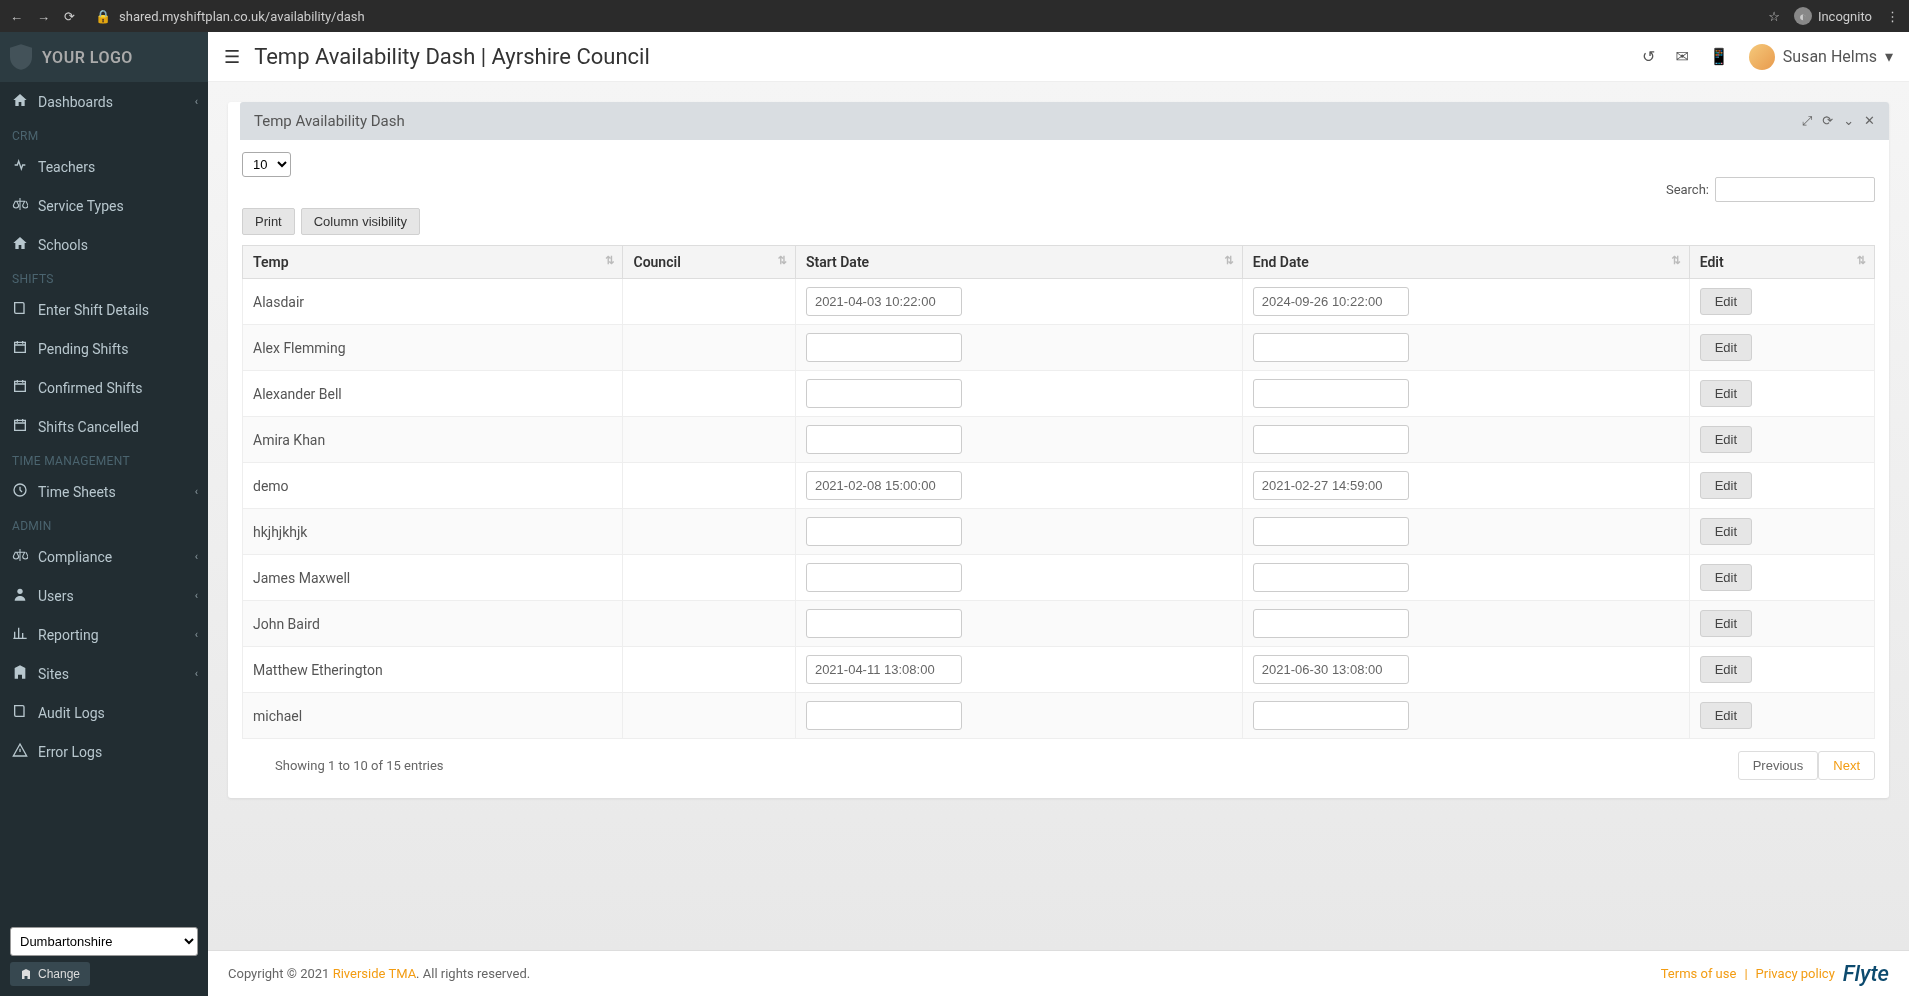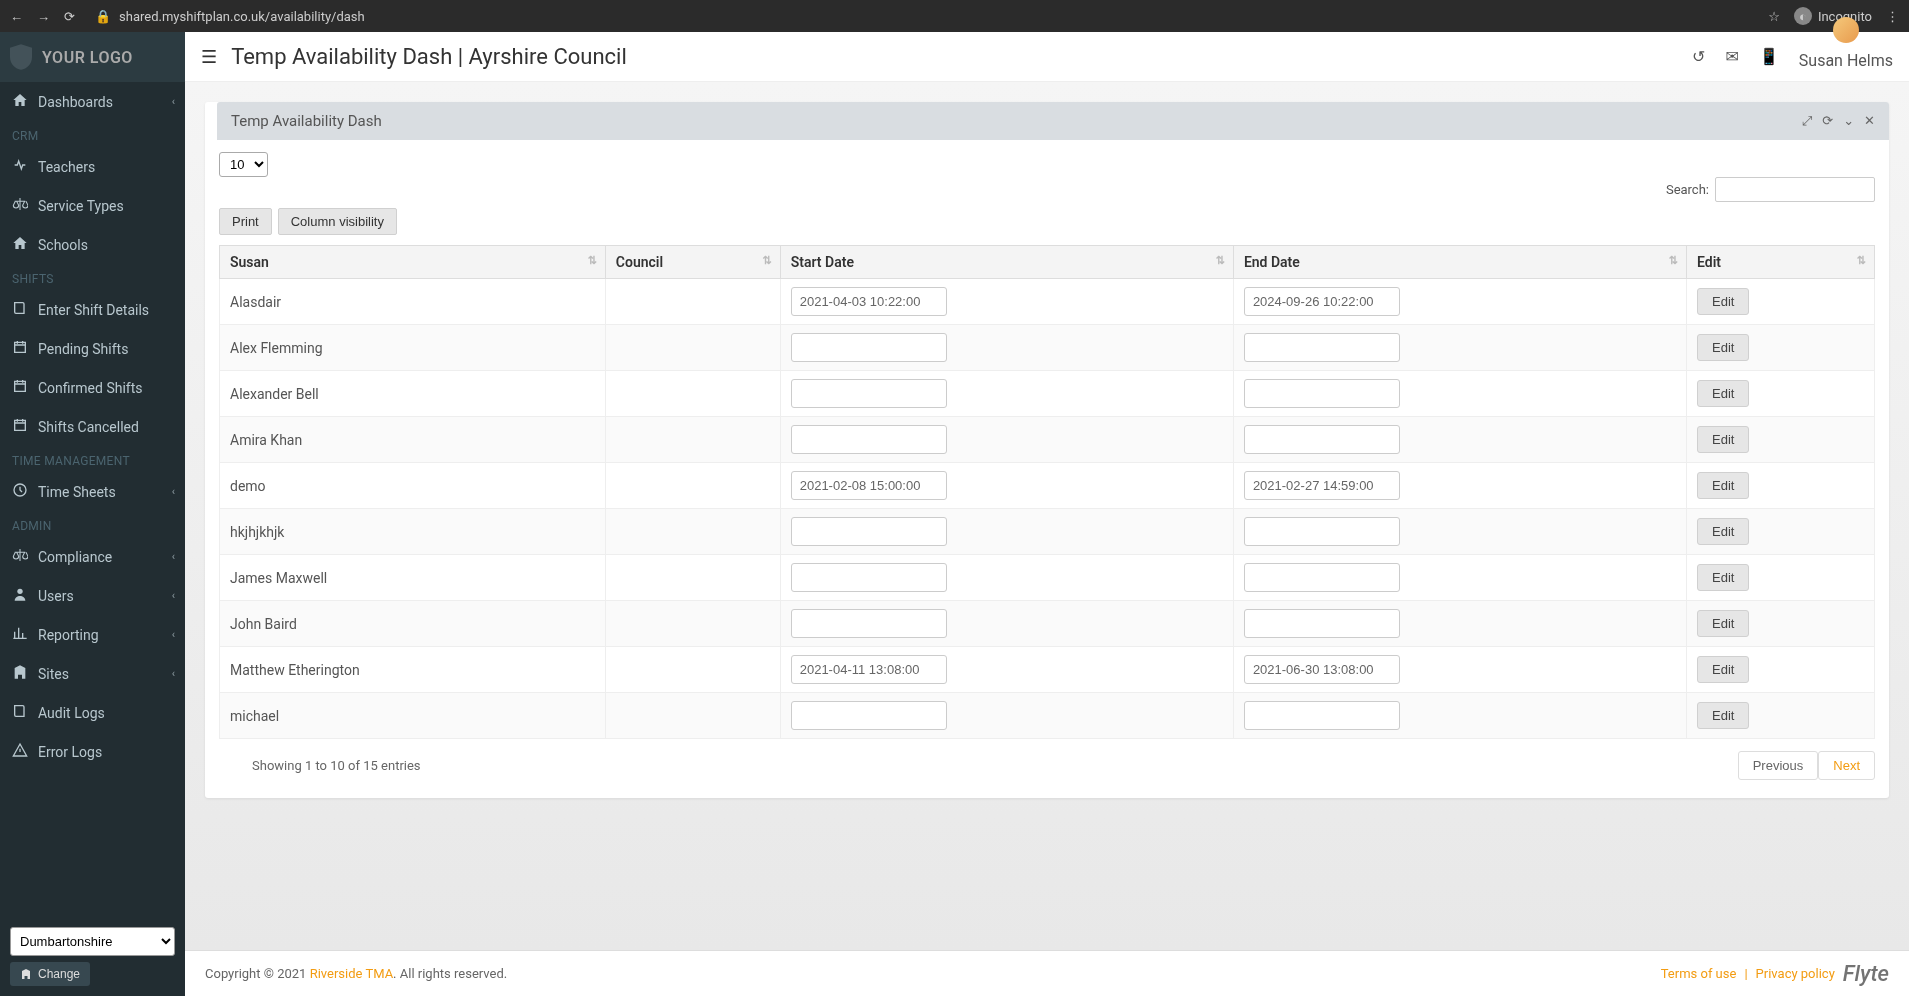--- a/index.html
+++ b/index.html
@@ -11,21 +11,21 @@
 .browser-bar .nav-btns span { cursor: pointer; }
 .browser-bar .url-wrap { display: flex; align-items: center; gap: 8px; margin-left: 20px; flex: 1; }
 .browser-bar .right { display: flex; align-items: center; gap: 14px; }
 .browser-bar .incog { display: flex; align-items: center; gap: 6px; }
 .browser-bar .incog-icon { width: 18px; height: 18px; border-radius: 50%; background: #888; display: inline-flex; align-items: center; justify-content: center; }
 
 
 .app { display: flex; height: calc(996px - 32px); }
 
 
-.sidebar { width: 185px; background: #222d32; color: #b8c7ce; display: flex; flex-direction: column; }
+.sidebar { width: 208px; background: #222d32; color: #b8c7ce; display: flex; flex-direction: column; }
 .sidebar .logo-row { height: 50px; background: #2c3b41; display: flex; align-items: center; padding: 0 10px; gap: 10px; color: #aaa; font-weight: 600; letter-spacing: 0.5px; }
 .sidebar .logo-row svg { opacity: .5; }
 .sidebar nav { flex: 1; overflow-y: auto; font-size: 14px; }
 .sidebar .section-label { color: #4b646f; font-size: 12px; padding: 8px 12px 4px; text-transform: uppercase; letter-spacing: .3px; }
 .sidebar .item { display: flex; align-items: center; gap: 10px; padding: 10px 12px; cursor: pointer; position: relative; }
 .sidebar .item .chev { position: absolute; right: 10px; font-size: 11px; opacity: .7; }
 .sidebar .item svg { width: 16px; height: 16px; fill: currentColor; flex-shrink: 0; }
 .sidebar .bottom { padding: 10px; }
 .sidebar select { width: 100%; padding: 5px; background: #fff; border: 1px solid #999; border-radius: 3px; font-size: 13px; }
 .sidebar .change-btn { margin-top: 6px; background: #374850; color: #ddd; border: none; padding: 5px 10px; border-radius: 3px; font-size: 12px; display: inline-flex; align-items: center; gap: 6px; cursor: pointer; }
@@ -33,21 +33,21 @@
 
 .main { flex: 1; display: flex; flex-direction: column; background: #ecf0f5; }
 
 
 .topbar { height: 50px; background: #fff; border-bottom: 1px solid #eee; display: flex; align-items: center; padding: 0 16px; }
 .topbar .menu-btn { font-size: 18px; cursor: pointer; margin-right: 14px; color: #333; }
 .topbar h1 { font-size: 22px; font-weight: 400; color: #333; }
 .topbar .spacer { flex: 1; }
 .topbar .top-icons { display: flex; align-items: center; gap: 20px; color: #555; }
 .topbar .top-icons > * { cursor: pointer; }
-.topbar .user { display: flex; align-items: center; gap: 8px; flex-direction: column; }
+.topbar .user { display: flex; align-items: center; gap: 8px; }
 .topbar .avatar { width: 26px; height: 26px; border-radius: 50%; background: linear-gradient(135deg,#f5c97b,#e89a4d); display: inline-block; }
 
 
 .content { flex: 1; padding: 20px; overflow-y: auto; background: linear-gradient(#f5f5f5, #e8e8e8); position: relative; }
 
 
 .panel { background: #fff; border-radius: 3px; box-shadow: 0 1px 3px rgba(0,0,0,.08); }
 .panel-head { background: #d9dde1; padding: 10px 14px; display: flex; align-items: center; color: #555; border-radius: 3px 3px 0 0; margin-left: 12px; }
 .panel-head .title { flex: 1; font-size: 15px; }
 .panel-head .tools { display: flex; gap: 10px; font-size: 13px; color: #666; }
@@ -75,21 +75,21 @@
 .tbl-foot { display: flex; align-items: center; margin-top: 12px; margin-left: 33px; }
 .tbl-foot .info { font-size: 13px; color: #666; }
 .tbl-foot .pager { margin-left: auto; display: flex; }
 .tbl-foot .pager button { border: 1px solid #ddd; background: #fff; padding: 6px 14px; border-radius: 3px; font-size: 13px; cursor: pointer; color: #666; }
 .tbl-foot .pager button.active { color: #f39c12; }
 
 
 .footer { background: #fff; border-top: 1px solid #ddd; padding: 10px 20px; font-size: 13px; color: #666; display: flex; align-items: center; }
 .footer a { color: #f39c12; text-decoration: none; }
 .footer .right { margin-left: auto; display: flex; align-items: center; gap: 8px; }
-.footer .brand { font-size: 22px; font-style: italic; font-weight: 500; color: #737373; }
+.footer .brand { font-size: 22px; font-style: italic; font-weight: 500; color: #0c4a6e; }
 </style>
 </head>
 <body>
 
 <div class="browser-bar">
   <div class="nav-btns">
     <span>←</span>
     <span>→</span>
     <span>⟳</span>
   </div>
@@ -275,21 +275,21 @@
             </div>
           </div>
           <div class="btn-row">
             <button class="btn-secondary">Print</button>
             <button class="btn-secondary">Column visibility</button>
           </div>
 
           <table class="datatable">
             <thead>
               <tr id="thead-row">
-                  <th><span>Susan</span><span class="sort">⇅</span></th>
+                  <th><span>Temp</span><span class="sort">⇅</span></th>
                   <th><span>Council</span><span class="sort">⇅</span></th>
                   <th><span>Start Date</span><span class="sort">⇅</span></th>
                   <th><span>End Date</span><span class="sort">⇅</span></th>
                   <th><span>Edit</span><span class="sort">⇅</span></th>
                 </tr>
             </thead>
             <tbody id="tbody">
                 <tr>
                   <td>Alasdair</td>
                   <td></td>

